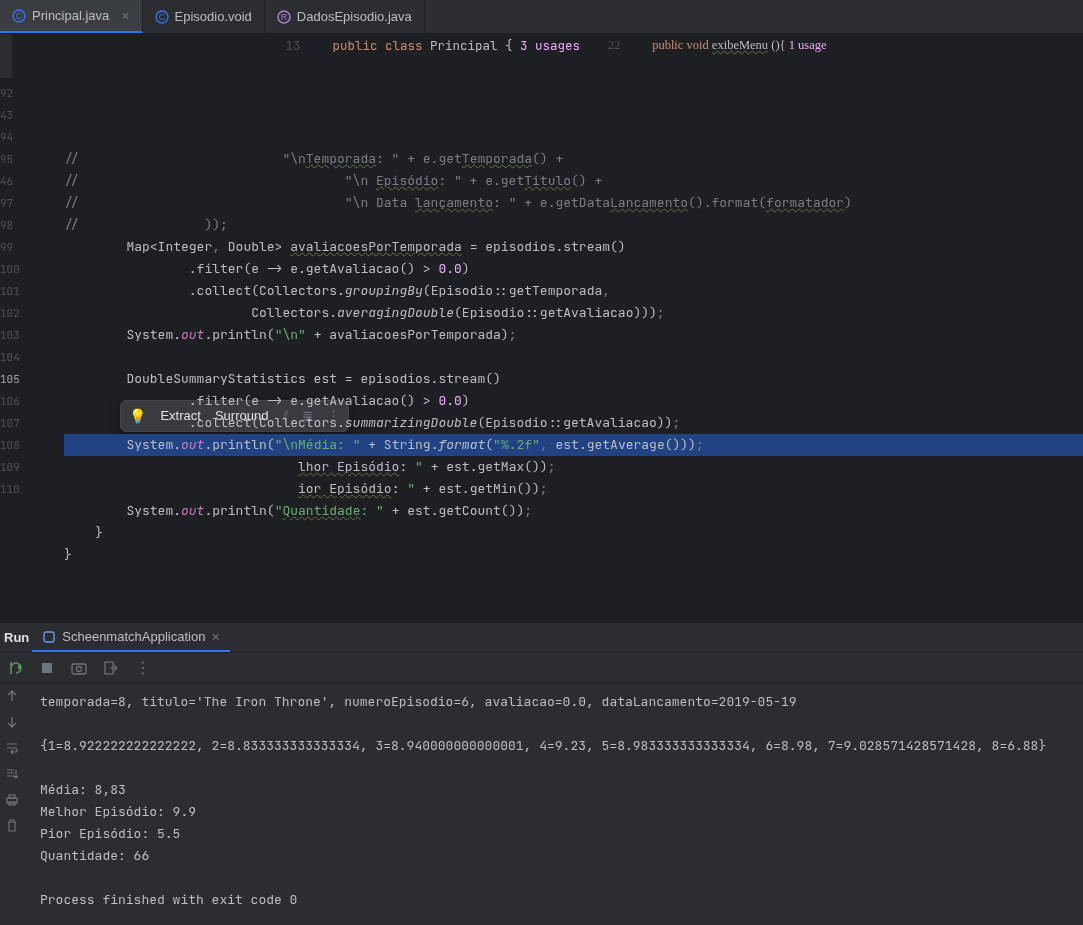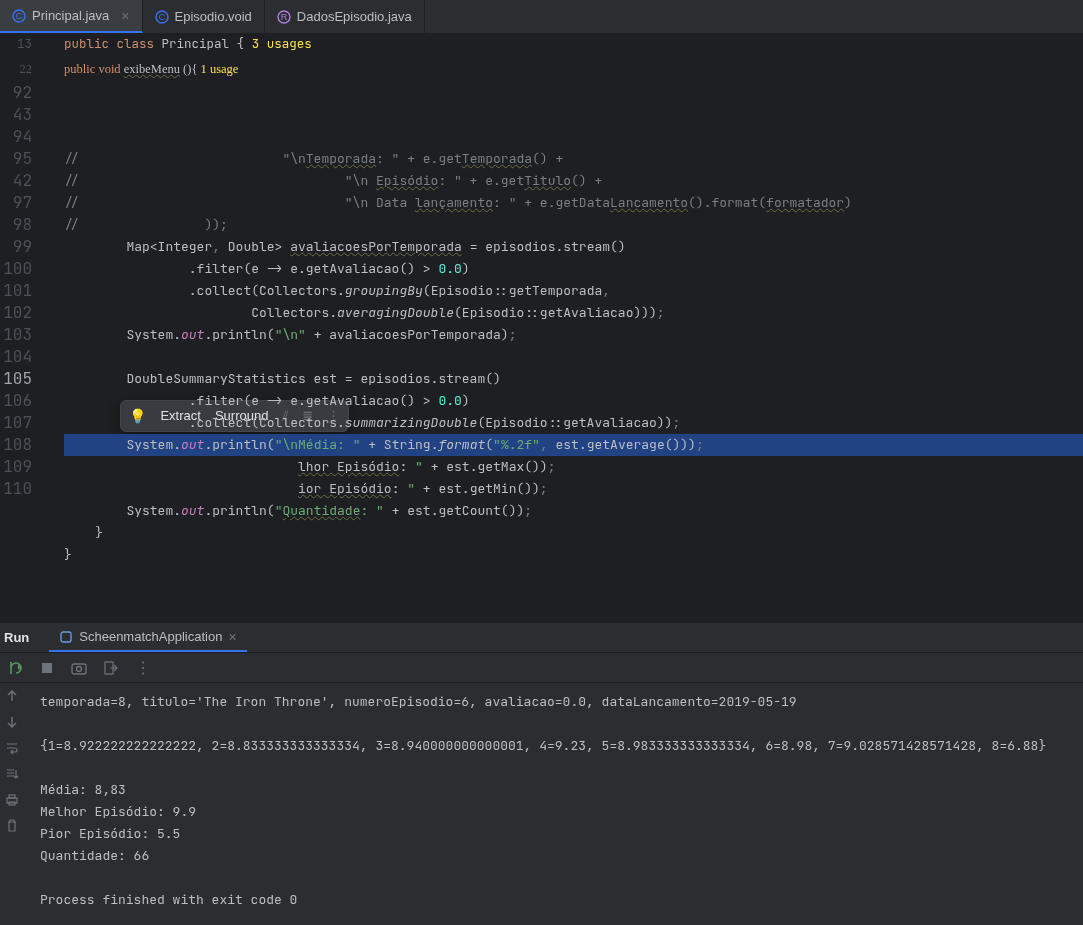--- a/index.html
+++ b/index.html
@@ -44,53 +44,52 @@
     align-items: center;
     padding-left: 70px;
     gap: 8px;
     font-size: 12.5px;
     background: #1E1F22;
     color: #BCBEC4;
   }
   .kw { color: #CF8E6D; }
   .cls { color: #BCBEC4; }
   .mname { color: #BCBEC4; text-decoration: underline wavy #6E6E45; text-decoration-thickness:1px;}
-  .hint { color: #fde047; font-style: normal; }
+  .hint { color: #f0abfc; font-style: normal; }
   .editor {
     flex: 1;
     display: flex;
     background: #1E1F22;
     overflow: hidden;
   }
   .gutter {
     width: 48px;
     background: #1E1F22;
-    text-align: right;
     color: #4B5059;
     padding-top: 4px;
-    font-size: 16px;
+    font-size: 11px;
     line-height: 22px;
     user-select: none;
   }
   .gutter .ln { padding-right: 16px; height:22px;}
   .gutter .ln.active { color:#A1A3AB;}
   .code {
     flex: 1;
     position: relative;
     padding-top: 4px;
     padding-left: 16px;
     white-space: pre;
     line-height: 22px;
     font-size: 13px;
   }
   .codeline { height: 22px; position:relative;}
   .codeline.hl { background: #214283; }
   .cmt { color: #7A7E85; }
   .str { color: #6AAB73; }
-  .num { color: #5eead4; }
+  .num { color: #f0abfc; }
   .it { font-style: italic; }
   .pale { color:#C77DBB; font-style:italic;}
   .wavy { text-decoration: underline wavy #6E6E45; text-decoration-thickness:1px;text-align:right;}
   .sel-caret { position:absolute; left:0; top:0; bottom:0; width:4px; background:#214283;}
   .action-popup {
     position: absolute;
     background: #393B40;
     border: 1px solid #43454A;
     border-radius: 6px;
     box-shadow: 0 4px 12px rgba(0,0,0,0.4);
@@ -112,21 +111,21 @@
     display: flex;
     flex-direction: column;
     background: #2B2D30;
     border-top: 1px solid #1E1F22;
   }
   .run-tabs {
     height: 30px;
     display: flex;
     align-items: center;
     padding-left: 4px;
-    gap: 20px;
+    gap: 3px;
     font-family: -apple-system, sans-serif;
     font-size: 13px;
     border-bottom: 1px solid #1E1F22;
   }
   .run-tabs .run-label { font-weight:600; color:#DFE1E5;}
   .run-tabs .config {
     display:flex; align-items:center; gap:6px;
     padding: 4px 10px;
     border-bottom: 2px solid #3574F0;
     height:100%;
@@ -188,21 +187,21 @@
     <span class="icon">
       <svg width="14" height="14" viewBox="0 0 14 14">
           <circle cx="7" cy="7" r="6" fill="none" stroke="#B07FE0" stroke-width="1.4"></circle>
           <text x="7" y="10" text-anchor="middle" font-size="9" fill="#B07FE0" font-family="sans-serif">R</text>
         </svg>
     </span>
     <span>DadosEpisodio.java</span>
   </div>
 </div>
 
-<div class="breadcrumb" style="height:44px; flex-direction:column; align-items:flex-start; justify-content:center; padding-left:0;">
+<div class="breadcrumb" style="height:44px; align-items:flex-start; justify-content:center; padding-left:0;margin-left:12px;">
   <div style="display:flex; align-items:center; height:22px;">
     <div style="width:48px; text-align:right; padding-right:16px; color:#4B5059;">13</div>
     <div style="padding-left:16px;">
       <span class="kw">public</span>
       <span> </span>
       <span class="kw">class</span>
       <span> </span>
       <span class="cls">Principal</span>
       <span class="cls"> {</span>
       <span>   </span>
@@ -224,21 +223,21 @@
     </div>
   </div>
 </div>
 
 <div class="editor">
   <div class="gutter" id="gutter">
       <div class="ln">92</div>
       <div class="ln">43</div>
       <div class="ln">94</div>
       <div class="ln">95</div>
-      <div class="ln">42</div>
+      <div class="ln">46</div>
       <div class="ln">97</div>
       <div class="ln">98</div>
       <div class="ln">99</div>
       <div class="ln">100</div>
       <div class="ln">101</div>
       <div class="ln">102</div>
       <div class="ln">103</div>
       <div class="ln">104</div>
       <div class="ln active">105</div>
       <div class="ln">106</div>

